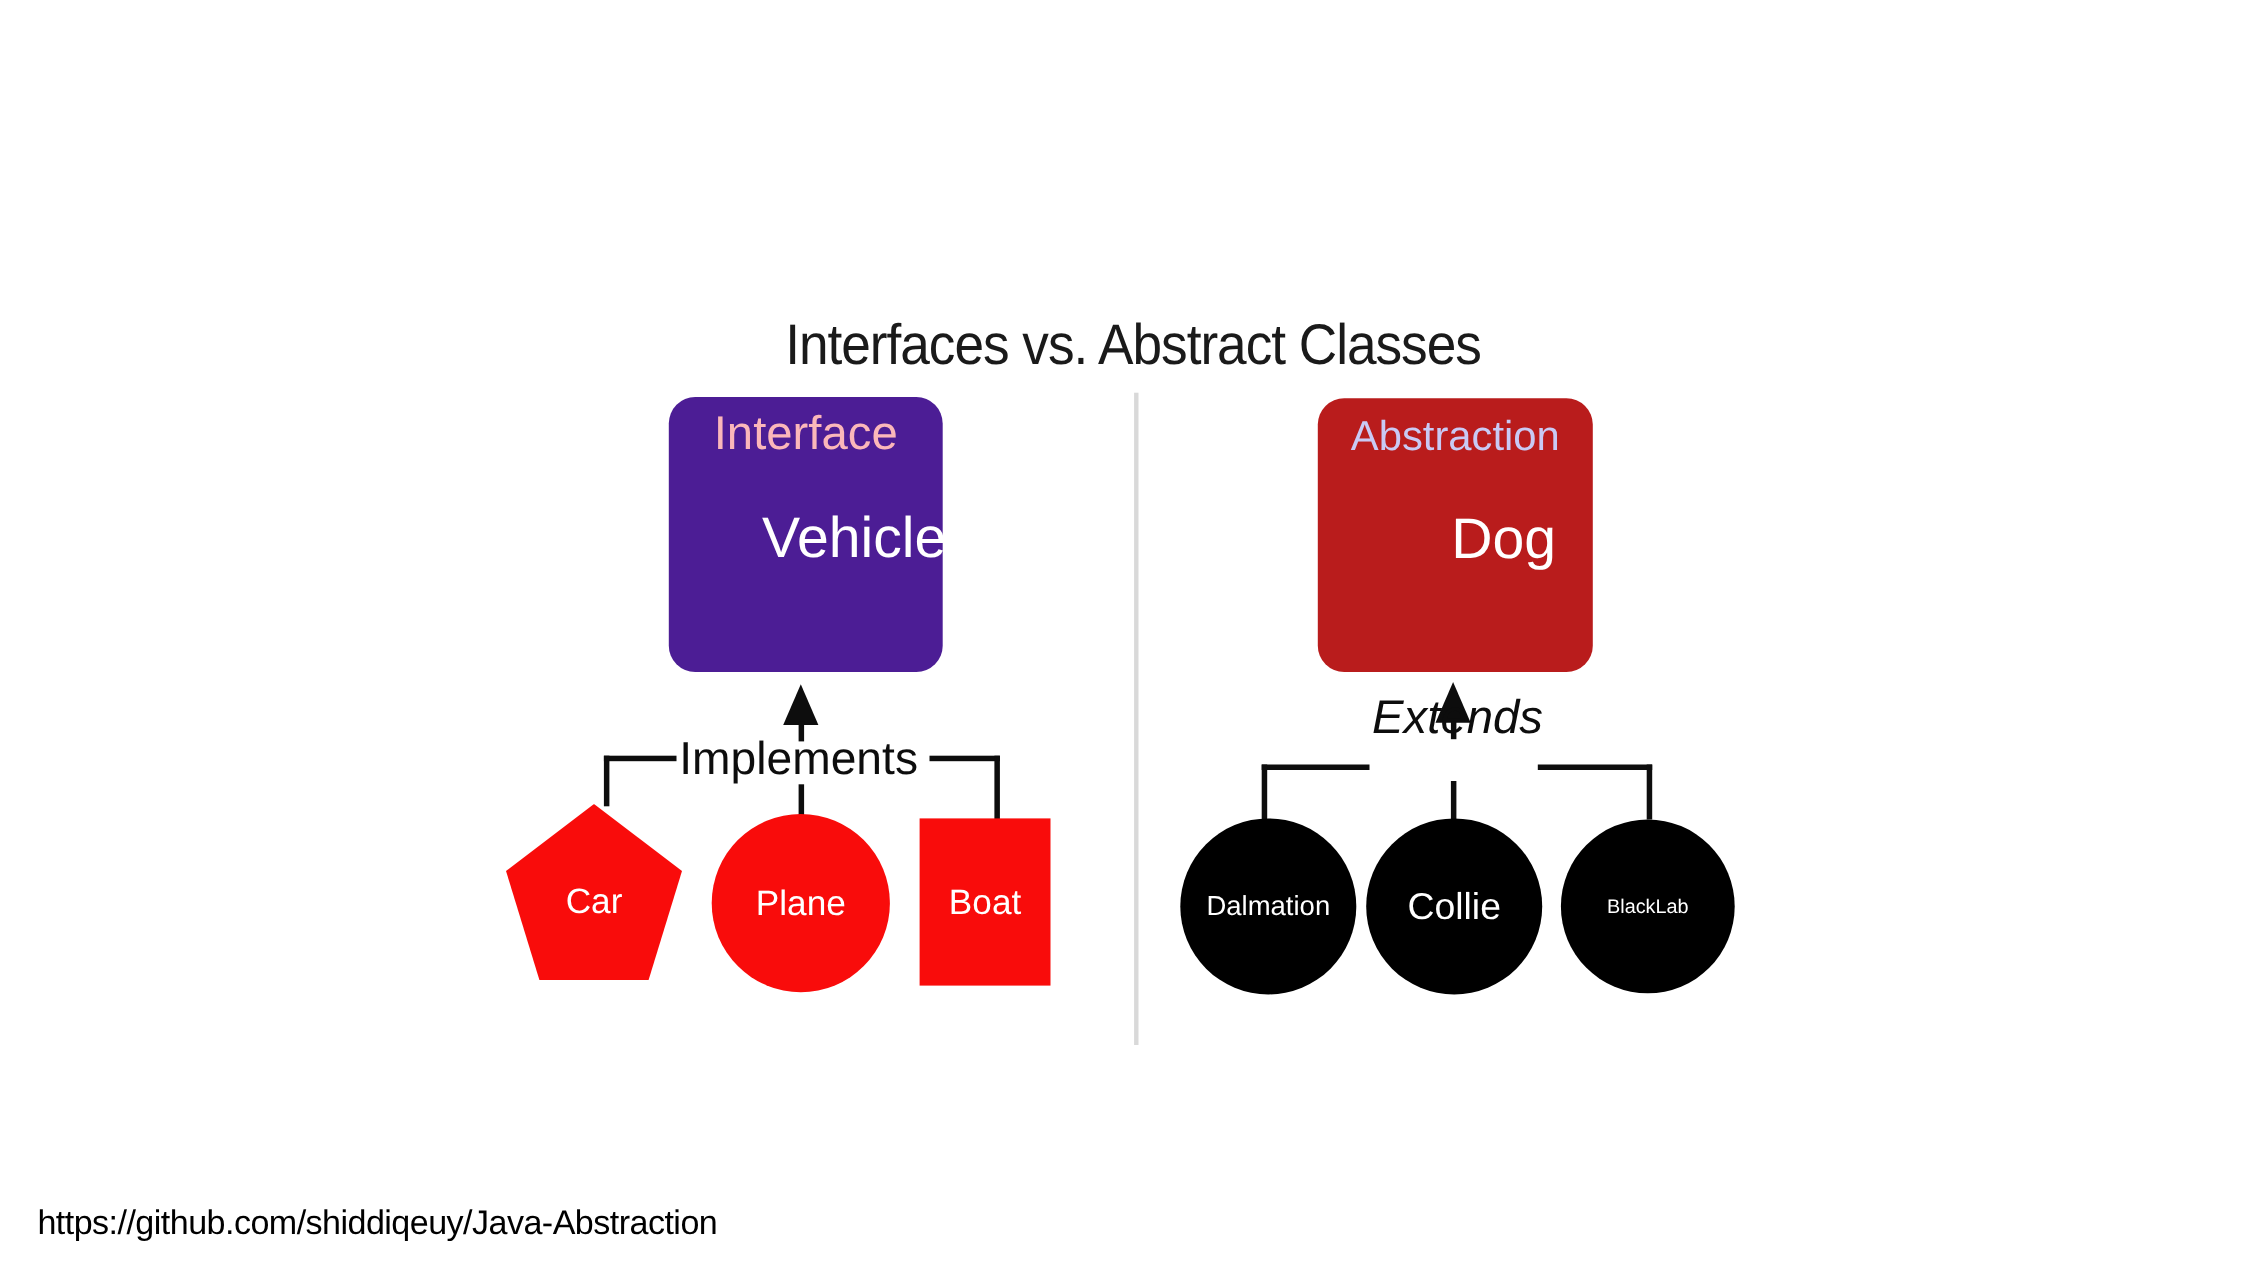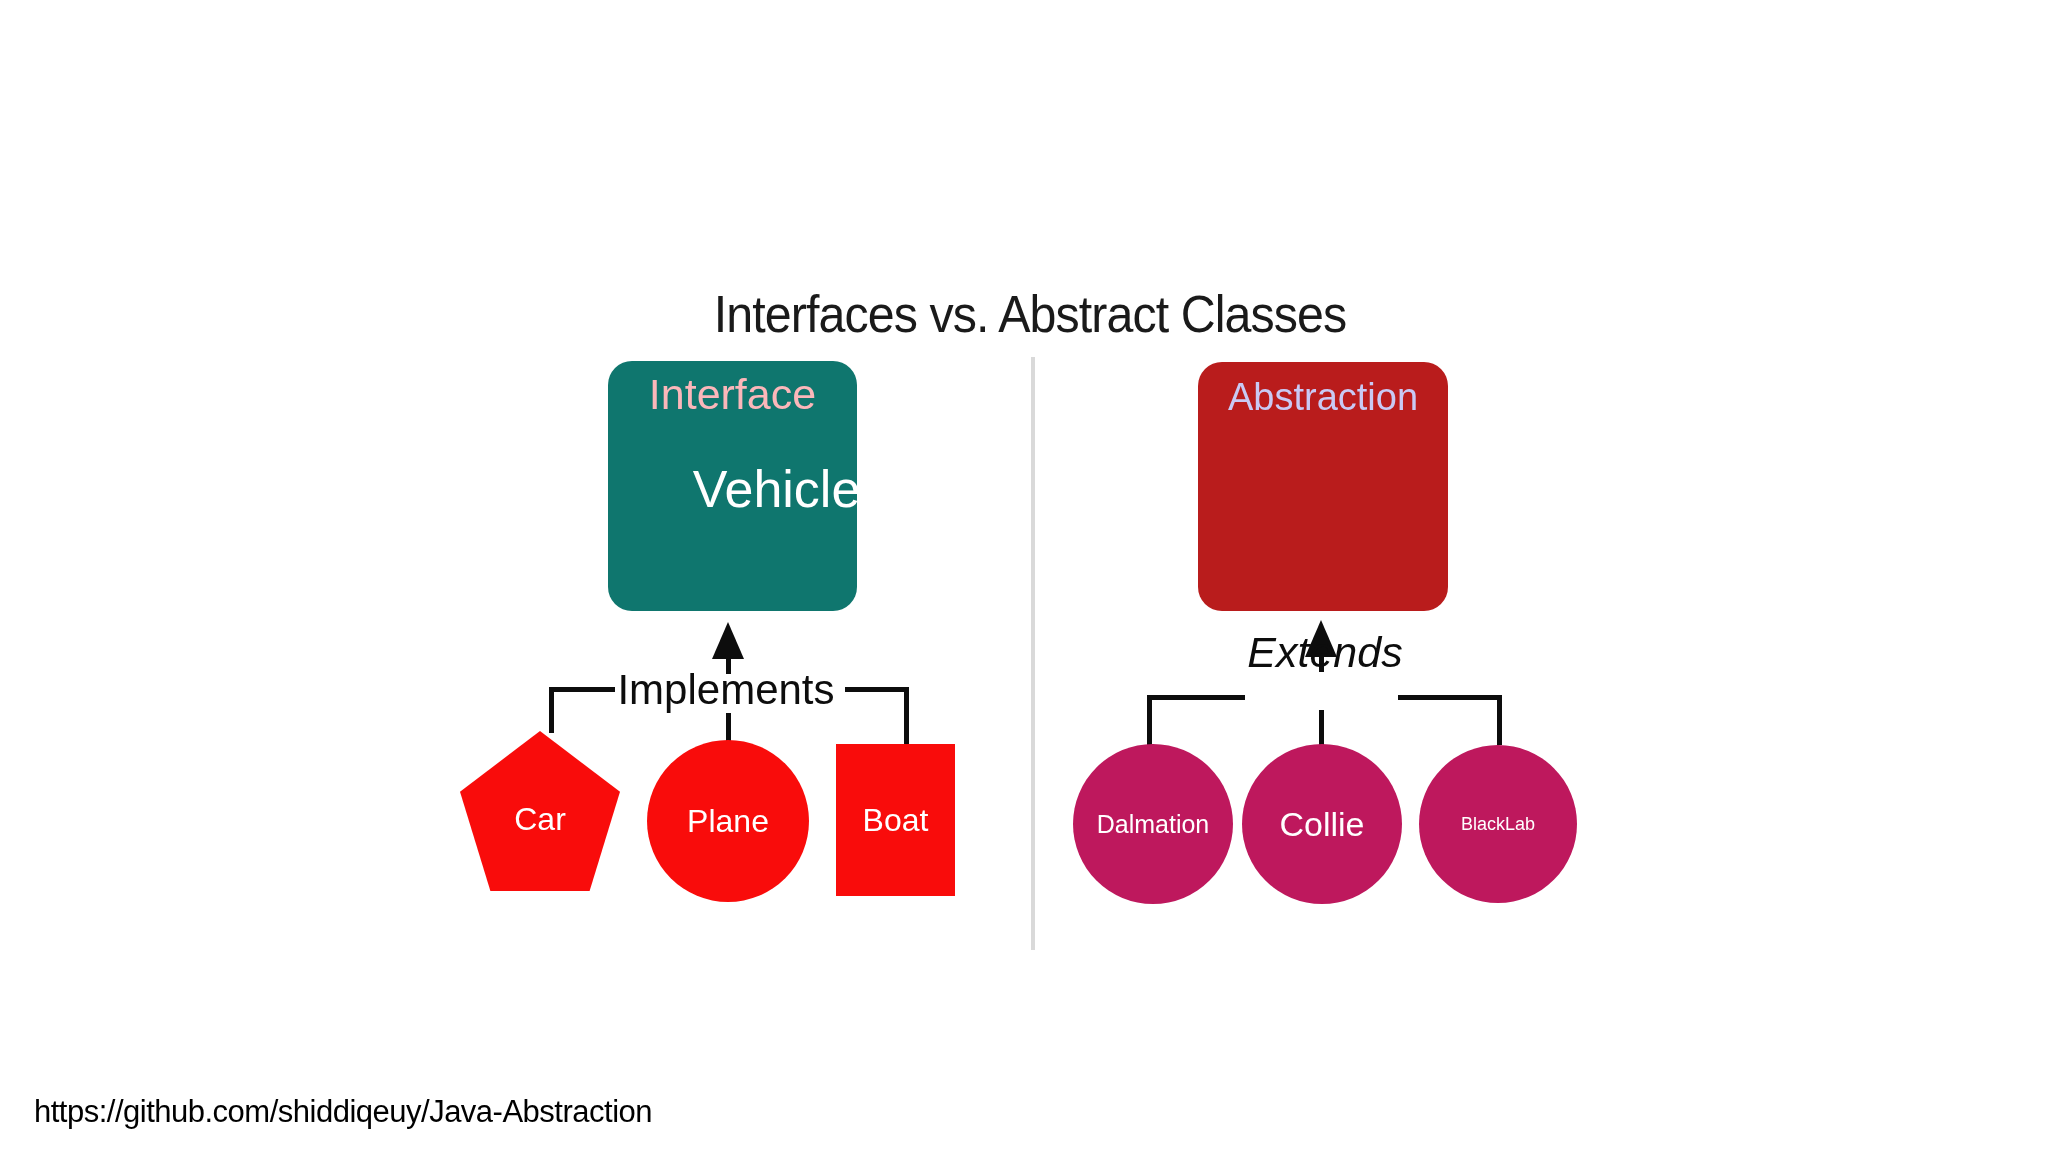--- a/index.html
+++ b/index.html
@@ -8,41 +8,41 @@
     font-family:"Liberation Sans",sans-serif;color:#111;
   }
   .title{
     position:absolute;left:430px;top:286px;width:1200px;text-align:center;
     font-size:52px;line-height:56px;letter-spacing:-1px;color:#1a1a1a;
     transform:scaleX(0.93);transform-origin:center;white-space:nowrap;
   }
   .divider{position:absolute;left:1031px;top:357px;width:4px;height:593px;background:#d9d9d9;}
   
   .class-box{position:absolute;border-radius:24px;}
-  .box-red{left:608px;top:361px;width:249px;height:250px;background:#0f766e;}
+  .box-red{left:608px;top:361px;width:249px;height:250px;background:#4c1d95;}
   .box-blue{left:1198px;top:362px;width:250px;height:249px;background:#b91c1c;}
   .box-tag{position:absolute;left:0;width:100%;text-align:center;white-space:nowrap;}
   .box-tag.red{top:10px;font-size:43px;line-height:47px;color:#fbb7ba;}
   .box-tag.blue{top:13px;font-size:38px;line-height:44px;color:#c9c9f4;}
   .box-name{position:absolute;left:0;top:100px;width:100%;text-align:center;color:#ffffff;font-size:52px;line-height:56px;padding-left:44px;}
   
   .ln{position:absolute;background:#0d0d0d;}
   .arrow-up{
     position:absolute;width:0;height:0;
     border-left:16px solid transparent;border-right:16px solid transparent;
     border-bottom:37px solid #0d0d0d;
   }
   .rel-label{
     position:absolute;width:260px;text-align:center;color:#0d0d0d;
     font-size:42px;line-height:48px;white-space:nowrap;
   }
   
   .shape{position:absolute;display:flex;align-items:center;justify-content:center;color:#fff;text-align:center;}
   .red-fill{background:#f90c0b;}
-  .blue-fill{background:#be185d;}
+  .blue-fill{background:#000000;}
   .pentagon{clip-path:polygon(50% 0%,100% 38%,81% 100%,19% 100%,0% 38%);}
   .round{border-radius:50%;}
   .shape-label{white-space:nowrap;}
   .footer-url{
     position:absolute;left:34px;top:1094px;font-size:31px;line-height:36px;
     letter-spacing:-0.5px;color:#000;white-space:nowrap;
   }
 </style>
 </head>
 <body>
@@ -72,20 +72,21 @@
   </div>
   <div class="shape red-fill round" style="left:647px;top:740px;width:162px;height:162px;">
     <span class="shape-label" style="font-size:32px;">Plane</span>
   </div>
   <div class="shape red-fill" style="left:836px;top:744px;width:119px;height:152px;">
     <span class="shape-label" style="font-size:32px;">Boat</span>
   </div>
 
   <div class="class-box box-blue">
     <div class="box-tag blue">Abstraction</div>
+    <div class="box-name">Dog</div>
   </div>
 
   <div class="arrow-up" style="left:1305px;top:620px;"></div>
   <div class="ln" style="left:1319px;top:654px;width:5px;height:18px;"></div>
   <div class="rel-label" style="left:1195px;top:628px;font-size:43px;font-style:italic;">Extends</div>
   <div class="ln" style="left:1147px;top:695px;width:98px;height:5px;"></div>
   <div class="ln" style="left:1398px;top:695px;width:104px;height:5px;"></div>
   <div class="ln" style="left:1147px;top:695px;width:5px;height:50px;"></div>
   <div class="ln" style="left:1497px;top:695px;width:5px;height:50px;"></div>
   <div class="ln" style="left:1319px;top:710px;width:5px;height:35px;"></div>

